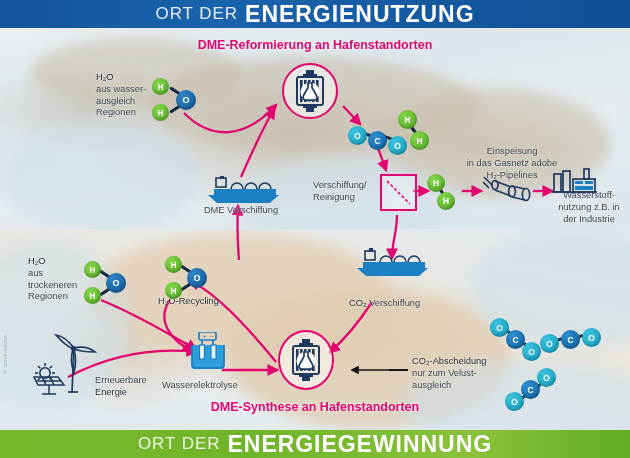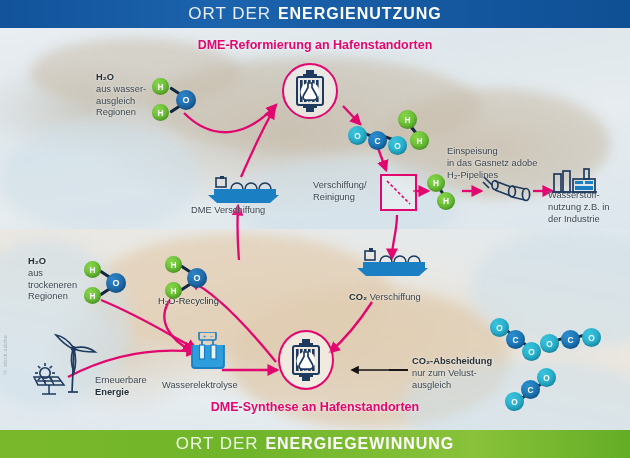--- a/index.html
+++ b/index.html
@@ -6,21 +6,21 @@
   body{font-family:"Liberation Sans",sans-serif;}
   #stage{position:relative;width:630px;height:458px;overflow:hidden;background:#eef2f4;}
 
   
   .banner{position:absolute;left:0;width:630px;display:flex;align-items:center;justify-content:center;
           letter-spacing:.06em;color:#fff;z-index:40;}
   #banner-top{top:0;height:28px;background:linear-gradient(90deg,#12539b 0%,#1b63ad 35%,#0f4f94 100%);}
   #banner-bottom{top:430px;height:28px;background:linear-gradient(90deg,#7ab82b 0%,#6fb52a 40%,#89c23a 75%,#63ad25 100%);}
   .banner .thin{font-weight:400;font-size:17px;color:#e8eef5;}
   #banner-bottom .thin{color:#eef7e3;}
-  .banner .bold{font-weight:700;font-size:16px;margin-left:7px;}
+  .banner .bold{font-weight:700;font-size:23px;margin-left:7px;}
 
   
   .mapzone{position:absolute;left:0;width:630px;overflow:hidden;}
   #map-top{top:28px;height:201px;
      background:
        radial-gradient(ellipse 300px 120px at 46% 52%, rgba(198,190,176,.85) 0%, rgba(198,190,176,0) 70%),
        radial-gradient(ellipse 180px 80px at 78% 60%, rgba(205,196,180,.7) 0%, rgba(205,196,180,0) 70%),
        radial-gradient(ellipse 150px 70px at 14% 40%, rgba(192,186,172,.6) 0%, rgba(192,186,172,0) 72%),
        linear-gradient(170deg,#e9eef1 0%,#dfe7ec 30%,#e6ecef 60%,#dce6ec 100%);
   }
@@ -36,22 +36,22 @@
 
   
   .section-title{position:absolute;z-index:25;color:#e2066f;font-weight:700;font-size:12.5px;
                  white-space:nowrap;text-shadow:0 0 3px rgba(255,255,255,.85);}
   #title-reform{top:38px;left:50%;transform:translateX(-50%);}
   #title-synth{top:400px;left:50%;transform:translateX(-50%);}
 
   
   .lbl{position:absolute;z-index:26;color:#3c4750;font-size:9.3px;line-height:1.27;white-space:nowrap;
        text-shadow:0 0 3px rgba(255,255,255,.8);}
-  .lbl b{font-weight:700;color:#26313a;}
-  .lbl.ctr{}
+  .lbl b{font-weight:400;color:#26313a;}
+  .lbl.ctr{text-align:center;}
 
   
   .mol{position:absolute;z-index:28;}
   .atom{position:absolute;border-radius:50%;display:flex;align-items:center;justify-content:center;
         color:#fff;font-weight:700;font-size:8.4px;box-shadow:inset -1px -2px 3px rgba(0,0,0,.18);}
   .bond{position:absolute;background:#11263f;border-radius:1px;z-index:-1;}
   .a-h{background:radial-gradient(circle at 34% 30%,#86d44a,#4fab23);}
   .a-o{background:radial-gradient(circle at 34% 30%,#2f84c8,#12548f);}
   .a-ot{background:radial-gradient(circle at 34% 30%,#3bc3dd,#139cbd);}
   .a-ct{background:radial-gradient(circle at 34% 30%,#2b8fd0,#0e5e9c);}
@@ -365,21 +365,21 @@
     <rect x="17" y="3" width="10" height="9" fill="none" stroke="#1f3a5f" stroke-width="1.6"></rect>
     <rect x="21" y="0" width="4" height="4" fill="#1f3a5f"></rect>
     <g fill="none" stroke="#1f3a5f" stroke-width="1.5">
       <path d="M32,14 a6,6 0 0 1 12,0"></path>
         <path d="M46,14 a6,6 0 0 1 12,0"></path>
         <path d="M60,14 a6,6 0 0 1 12,0"></path>
     </g>
     <rect x="15" y="14" width="62" height="6" fill="#1b7fc4"></rect>
     <path d="M9,20 L80,20 L71,28 L18,28 z" fill="#1b7fc4"></path>
   </svg>
-  <div class="lbl" style="left:349px;top:292px;">
+  <div class="lbl" style="left:349px;top:298px;">
     <b>CO₂</b><span> Verschiffung</span>
   </div>
 
   <div class="lbl" style="left:412px;top:356px;">
     <b>CO₂-Abscheidung</b><br>
     <span>nur zum Velust-</span><br>
     <span>ausgleich</span>
   </div>
 
   <div class="mol" style="left:490px;top:318px;width:66px;height:44px;">

